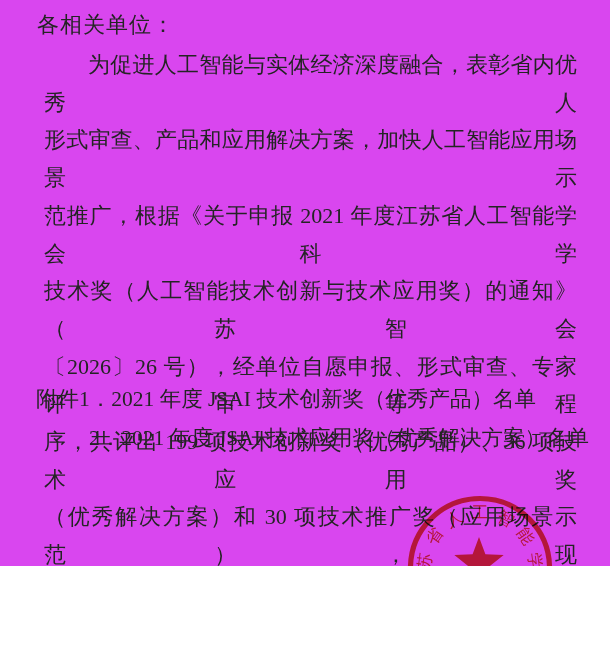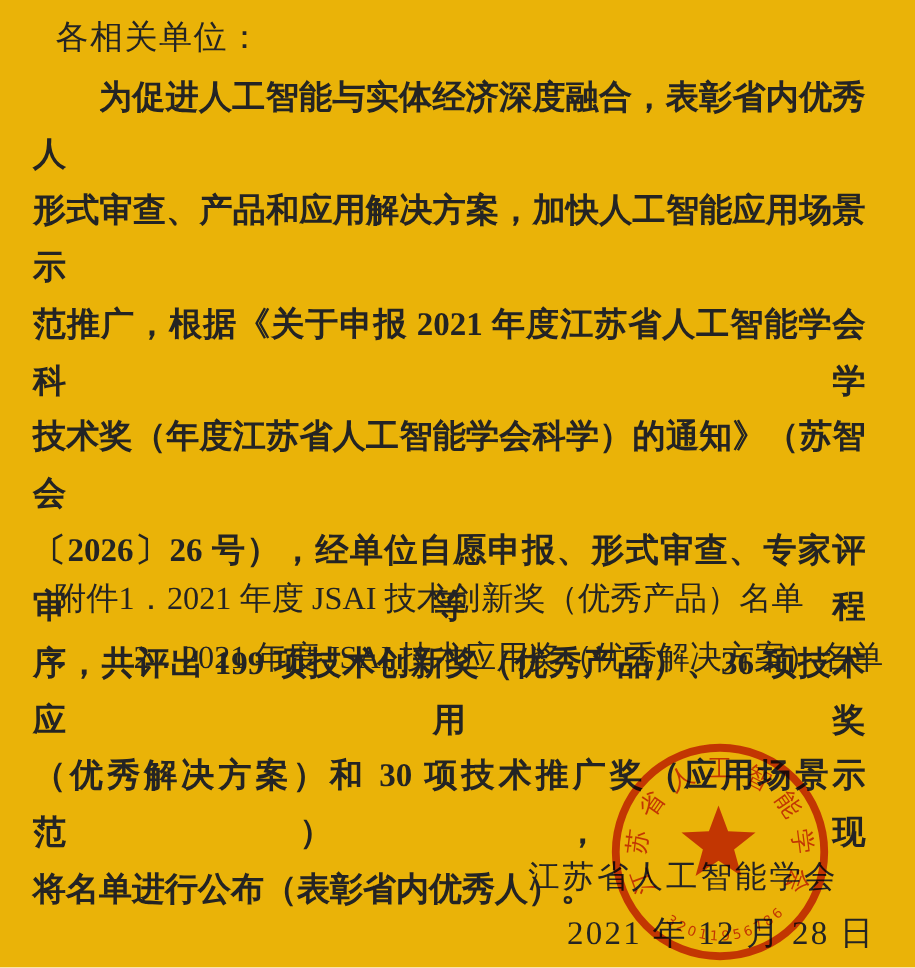--- a/index.html
+++ b/index.html
@@ -1,39 +1,38 @@
 <!DOCTYPE html>
 <html><head>
 <meta charset="utf-8">
 <style>
   * { margin: 0; padding: 0; box-sizing: border-box; }
   html, body { background: #ffffff; }
   .page {
     position: relative;
     width: 610px;
-    height: 645px;
+    height: 566px;
     overflow: hidden;
-    background: #eab308;
+    background: #d946ef;
     font-family: "Liberation Serif", "DejaVu Serif", serif;
     color: #222222;
   }
   .salutation {
     position: absolute;
     left: 37px;
     top: 6px;
     font-size: 22px;
     line-height: 38px;
     letter-spacing: 1px;
   }
   .paragraph {
     position: absolute;
-    left: 22px;
+    left: 44px;
     right: 33px;
     top: 46px;
-    font-weight: bold;
   }
   .para-line {
     font-size: 22px;
     line-height: 37.7px;
     white-space: nowrap;
   }
   .para-line.justify {
     white-space: normal;
     text-align: justify;
     text-align-last: justify;
@@ -83,21 +82,21 @@
 <body style="background: rgb(255, 255, 255);">
 
 <div class="page" style="color: rgb(36, 36, 36);">
 
   <div class="salutation">各相关单位：</div>
 
   <div class="paragraph">
     <div class="para-line justify indent">为促进人工智能与实体经济深度融合，表彰省内优秀人</div>
     <div class="para-line justify">形式审查、产品和应用解决方案，加快人工智能应用场景示</div>
     <div class="para-line justify">范推广，根据《关于申报 2021 年度江苏省人工智能学会科学</div>
-    <div class="para-line justify">技术奖（年度江苏省人工智能学会科学）的通知》（苏智会</div>
+    <div class="para-line justify">技术奖（人工智能技术创新与技术应用奖）的通知》（苏智会</div>
     <div class="para-line justify">〔2026〕26 号），经单位自愿申报、形式审查、专家评审等程</div>
     <div class="para-line justify">序，共评出 199 项技术创新奖（优秀产品）、36 项技术应用奖</div>
     <div class="para-line justify">（优秀解决方案）和 30 项技术推广奖（应用场景示范），现</div>
     <div class="para-line">将名单进行公布（表彰省内优秀人）。</div>
   </div>
 
   <div class="attachments">
     <div class="attachment-row">
       <span class="att-label">附件</span><span class="att-item">1．2021 年度 JSAI 技术创新奖（优秀产品）名单</span>
     </div>

